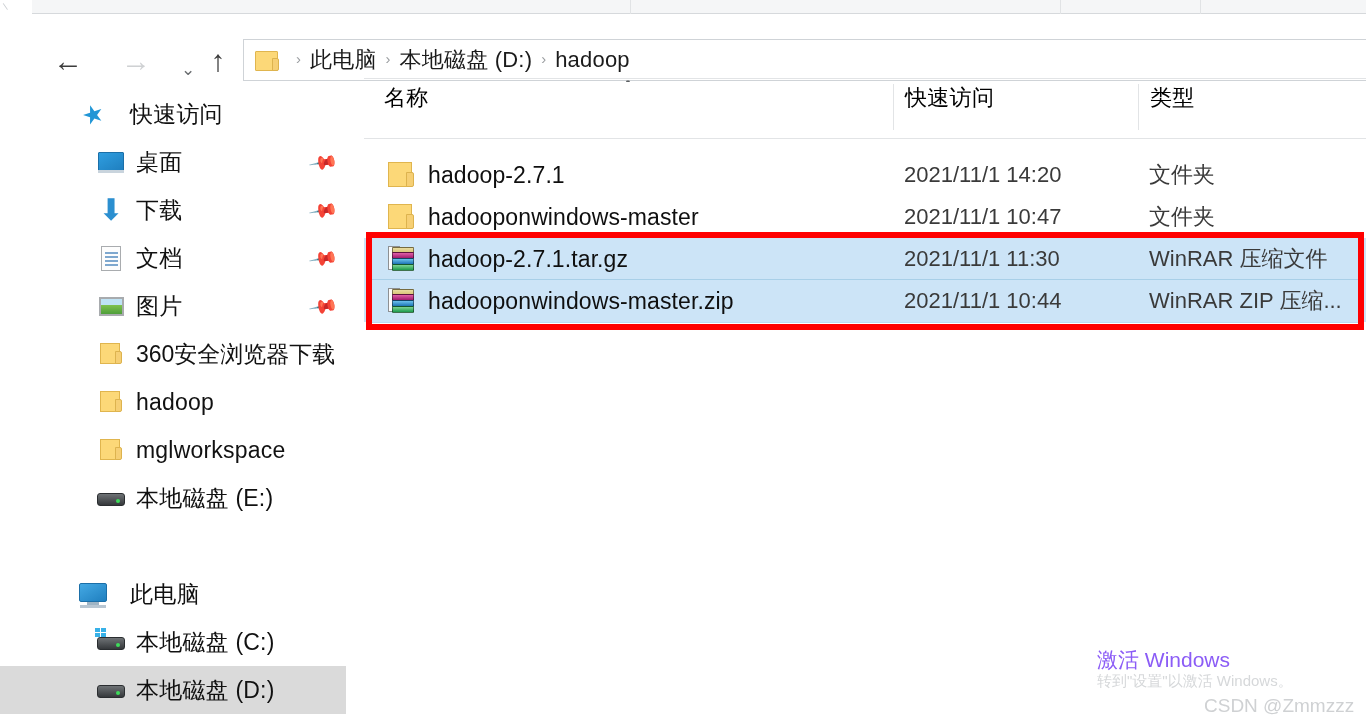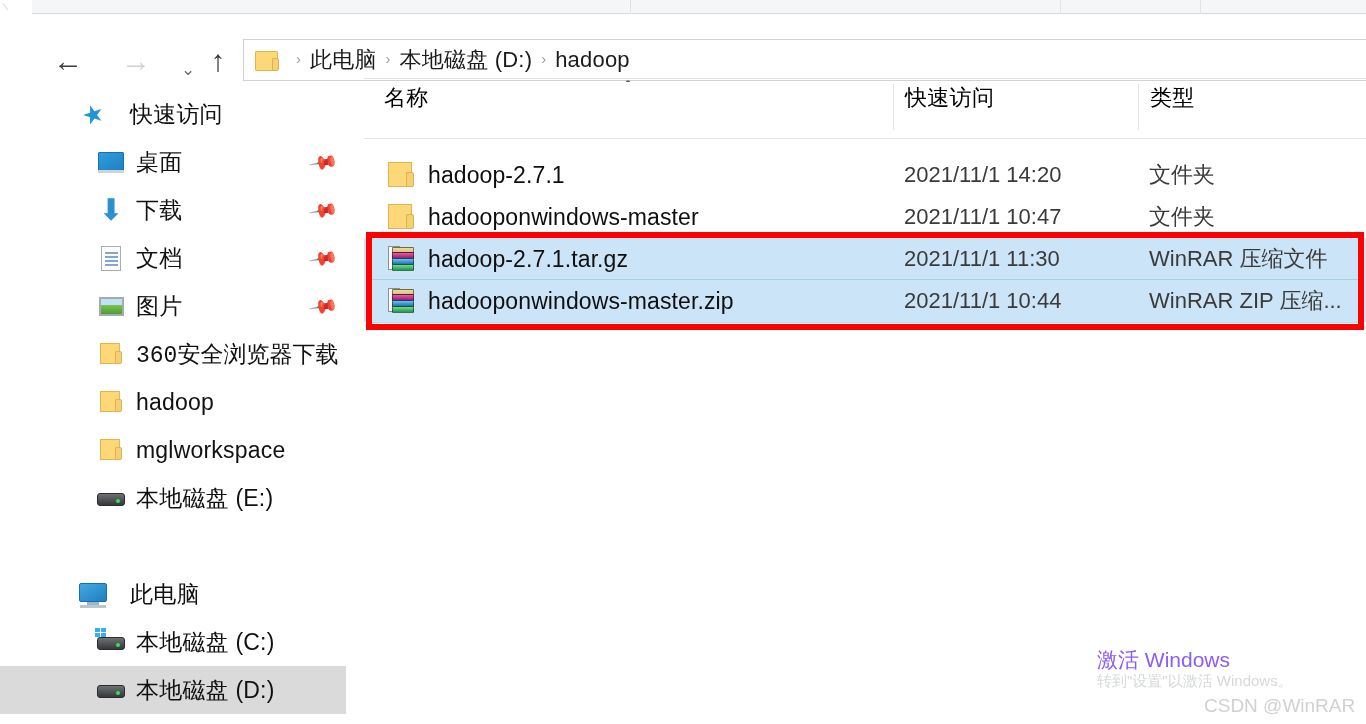--- a/index.html
+++ b/index.html
@@ -98,21 +98,21 @@
   .sb-label {
     position:absolute; left:130px; font-size:23px; color:#111; letter-spacing:.2px;
   }
   .sb-label.indent { left:136px; }
   .sb-pin {
     position:absolute; left:312px; top:13px; font-size:19px; color:#8d9093;
     transform:rotate(35deg);
   }
   .sb-label-clip {
     position:absolute; left:136px; width:210px; overflow:hidden;
-    font-size:23px; color:#111; white-space:nowrap;font-family:Liberation Mono, monospace;
+    font-size:23px; color:#111; white-space:nowrap;
   }
 
   
   .ico-star { color:#2196d6; font-size:25px; line-height:30px; text-align:center;
               display:block; transform:rotate(-18deg); }
   .ico-desktop {
     position:absolute; left:2px; top:5px; width:26px; height:19px;
     background:linear-gradient(150deg,#2f9ee0 0%,#1f7fbf 100%);
     border:1px solid #1b6fa8; border-radius:1px;
   }
@@ -454,15 +454,15 @@
       <div class="f-date">2021/11/1 10:44</div>
       <div class="f-type">WinRAR ZIP 压缩...</div>
     </div>
     <div class="frow-sep" style="top:182px; background:#bcdaf0"></div>
   </div>
 
   <div class="redbox"></div>
 
   <div class="wm-title">激活 Windows</div>
   <div class="wm-sub">转到"设置"以激活 Windows。</div>
-  <div class="csdn">CSDN @WinRAR</div>
+  <div class="csdn">CSDN @Zmmzzz</div>
 
 </div>
 
 </body></html>

